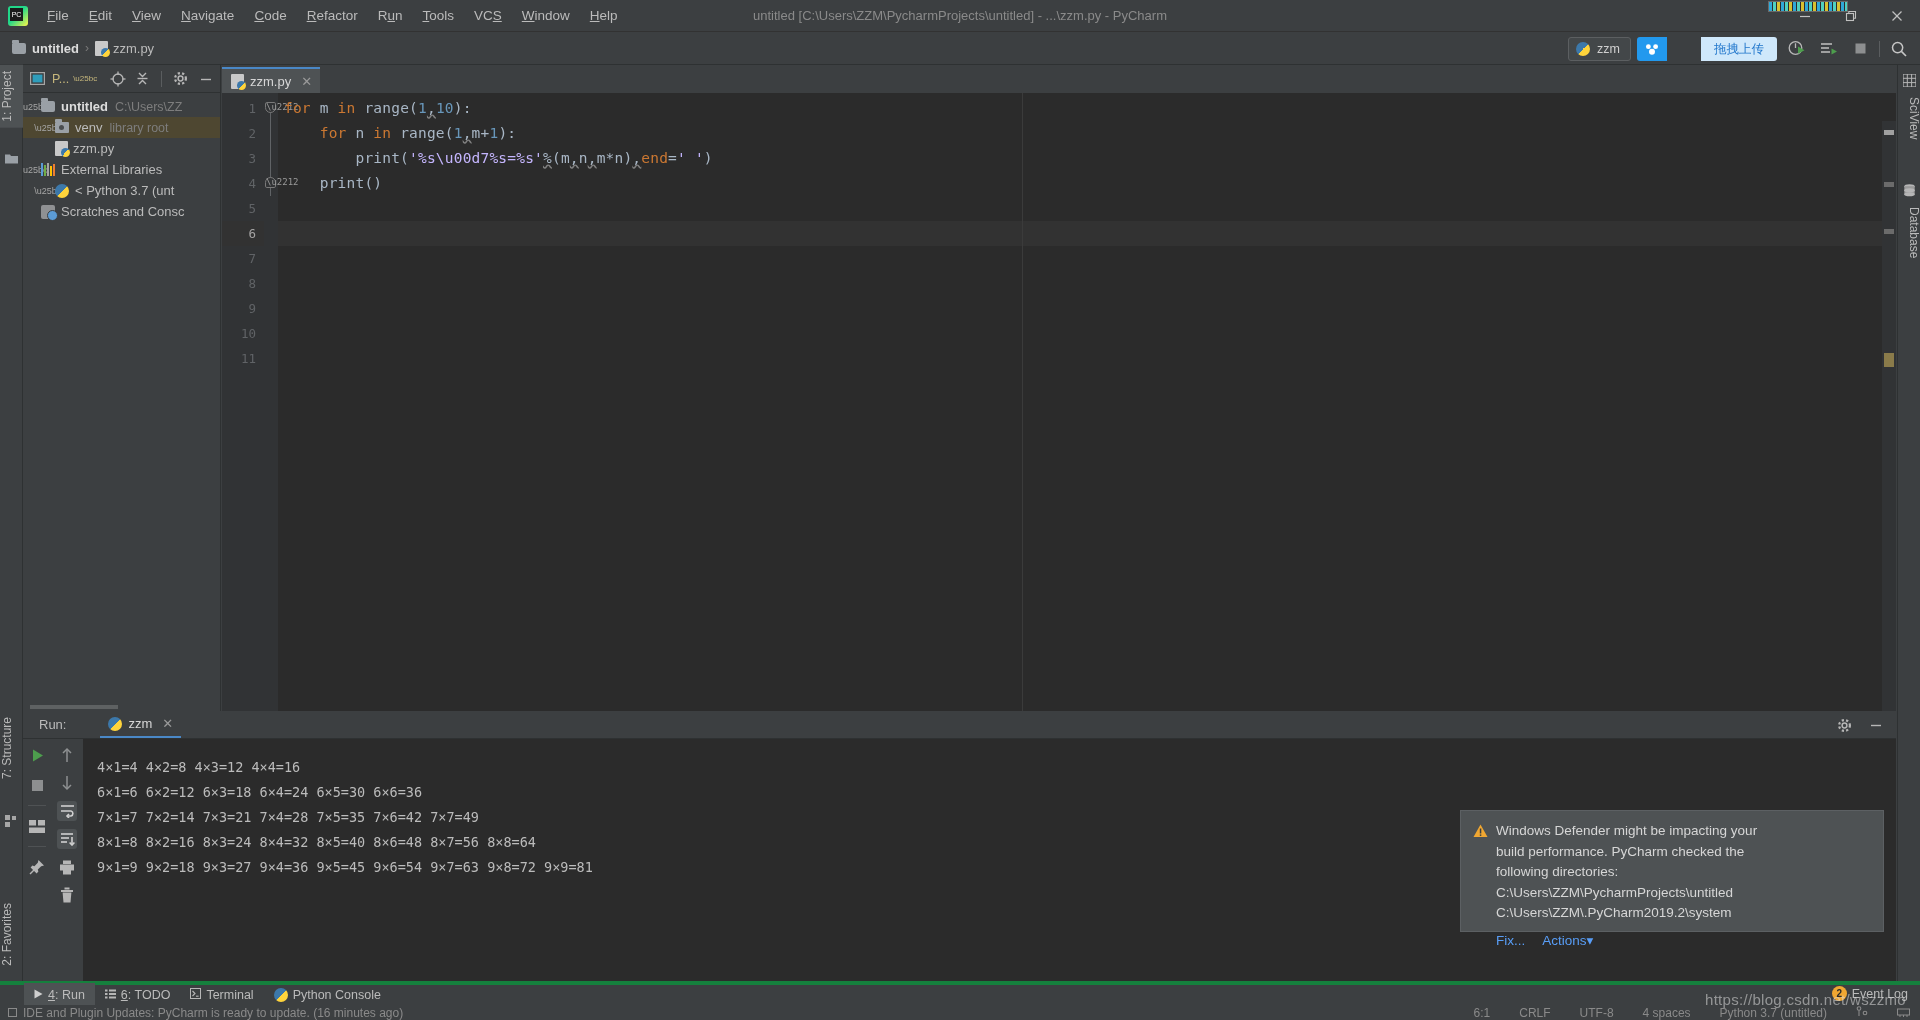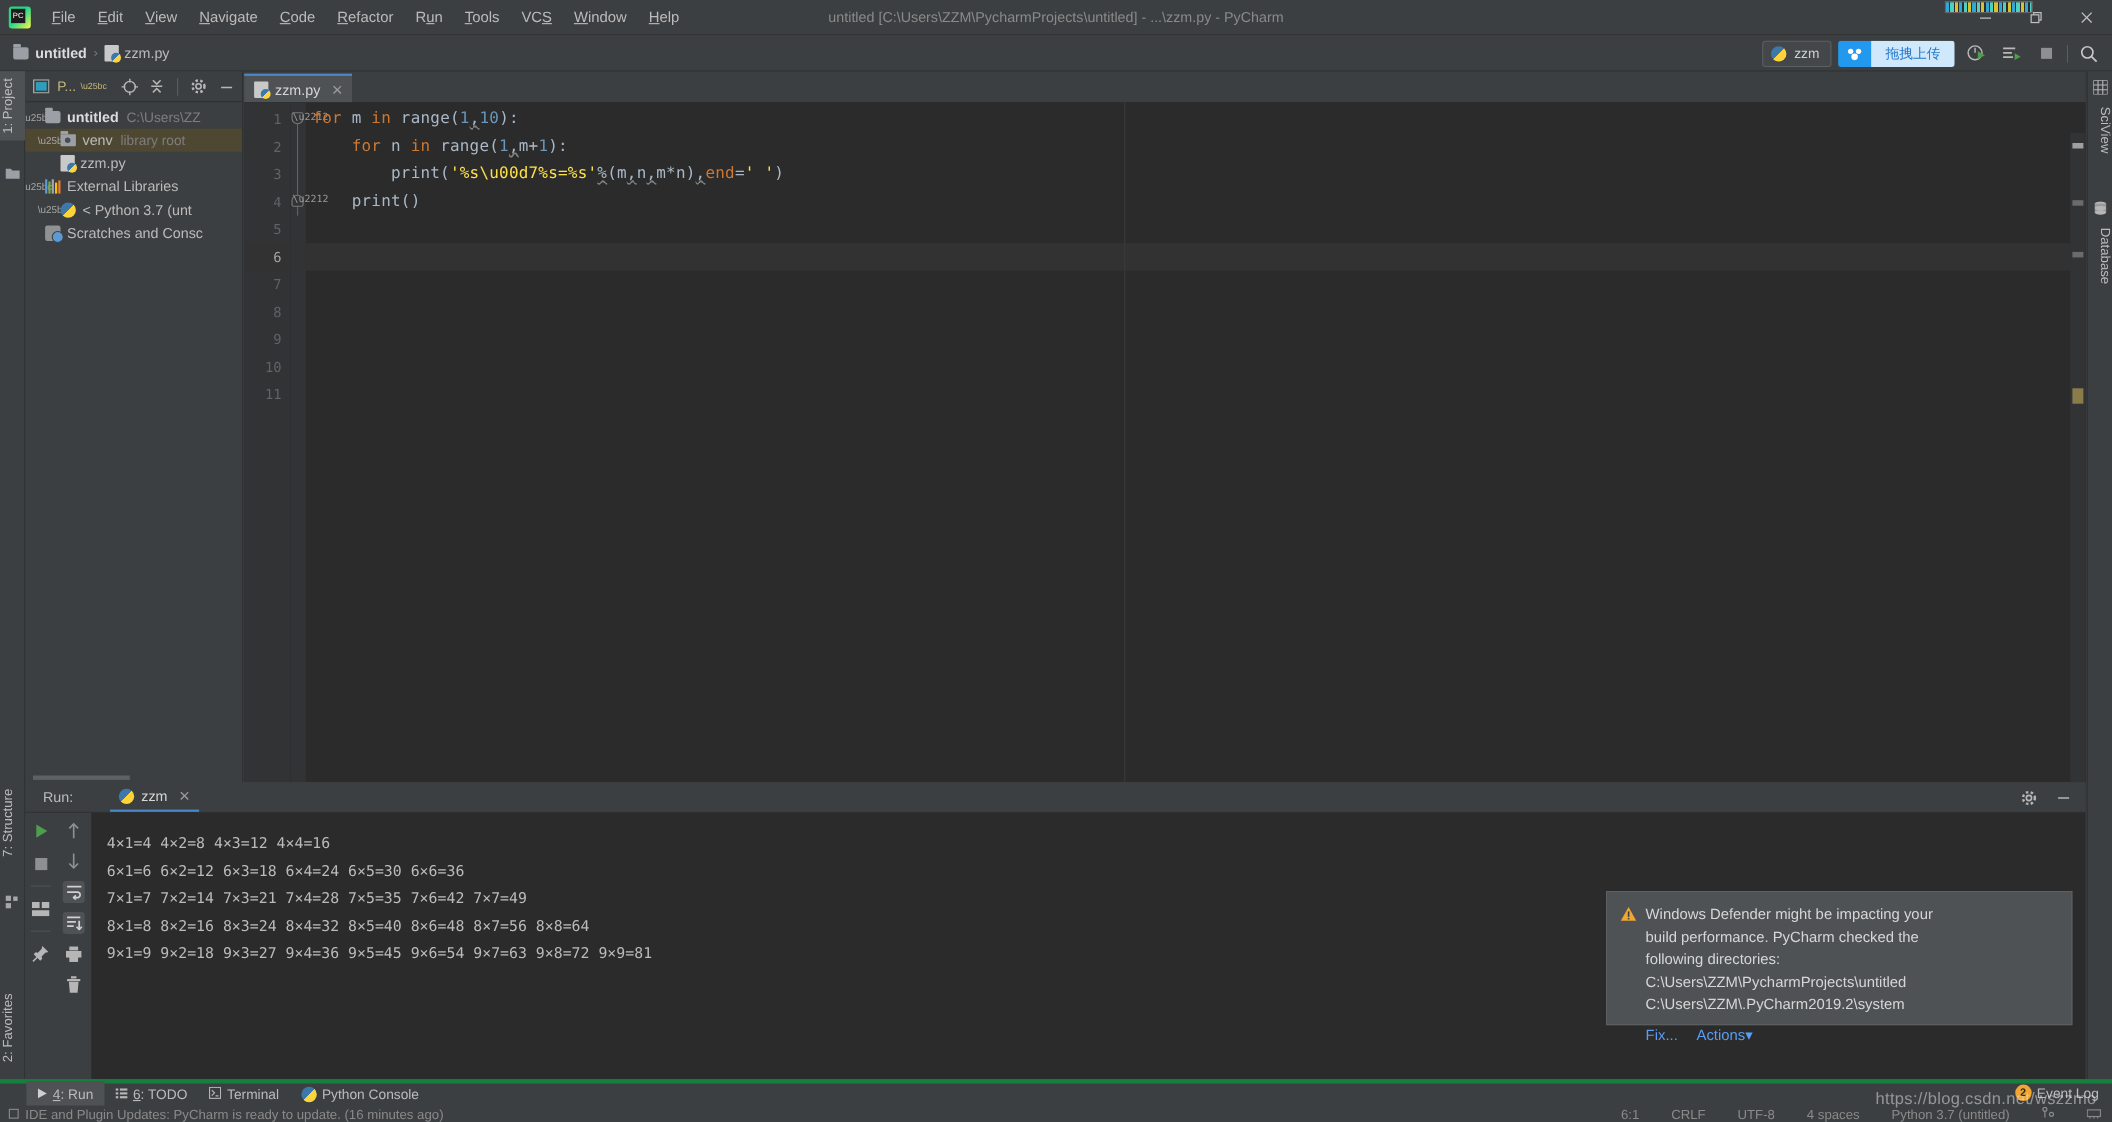--- a/index.html
+++ b/index.html
@@ -88,21 +88,21 @@
     display:flex; align-items:center; gap:7px; height:24px;
     border:1px solid #5c5f61; border-radius:3px; padding:0 10px 0 7px;
     background:#434749; font-size:12.5px; color:#cfcfcf;
   }
   .py-ic{
     width:14px;height:14px;border-radius:50%;flex:none;
     background:linear-gradient(135deg,#3c78aa 0 50%,#ffd43b 50% 100%);
   }
   .baidu-btn{
     display:flex; align-items:center; height:24px; border-radius:3px;
-    overflow:hidden; font-size:12.5px;
+    overflow:hidden; font-size:12.5px;gap:34px;
   }
   .baidu-icon{
     width:30px;height:24px;background:#2299ee;display:flex;
     align-items:center;justify-content:center;
   }
   .baidu-label{
     background:#cfe8fb; color:#2277cc; padding:0 13px; height:24px;
     line-height:24px; font-family:"DejaVu Sans",sans-serif;
   }
   .tb-icon{
@@ -204,21 +204,21 @@
     position:absolute;left:1px;width:11px;height:11px;border:1px solid #7a7a7a;
     background:#313335; color:#9a9a9a; font-size:9px; line-height:9px; text-align:center;
   }
   .codearea{ flex:1; padding-top:3px; position:relative; }
   .cline{
     height:25px; line-height:25px; font-size:14.5px; white-space:pre;
     padding-left:6px; letter-spacing:0.2px;
   }
   .cline.cur{ background:#323232; }
   .kw{color:#cc7832;} .num{color:#6897bb;}
-  .str{color:#fde047;margin-top:40px;} .id{color:#a9b7c6;} .par{color:#a9b7c6;}
+  .str{color:#c4b5fd;margin-top:40px;} .id{color:#a9b7c6;} .par{color:#a9b7c6;}
   .wavy{ text-decoration: underline wavy #808080; text-decoration-skip-ink:none; }
   .right-margin{
     position:absolute; left:744px; top:0; bottom:0; width:1px; background:#3b3b3b;
   }
   .err-stripe{
     position:absolute;right:0;top:28px;width:14px;height:618px;background:#313335;
   }
   .stripe-mark{
     position:absolute;right:2px;width:10px;height:5px;
   }

